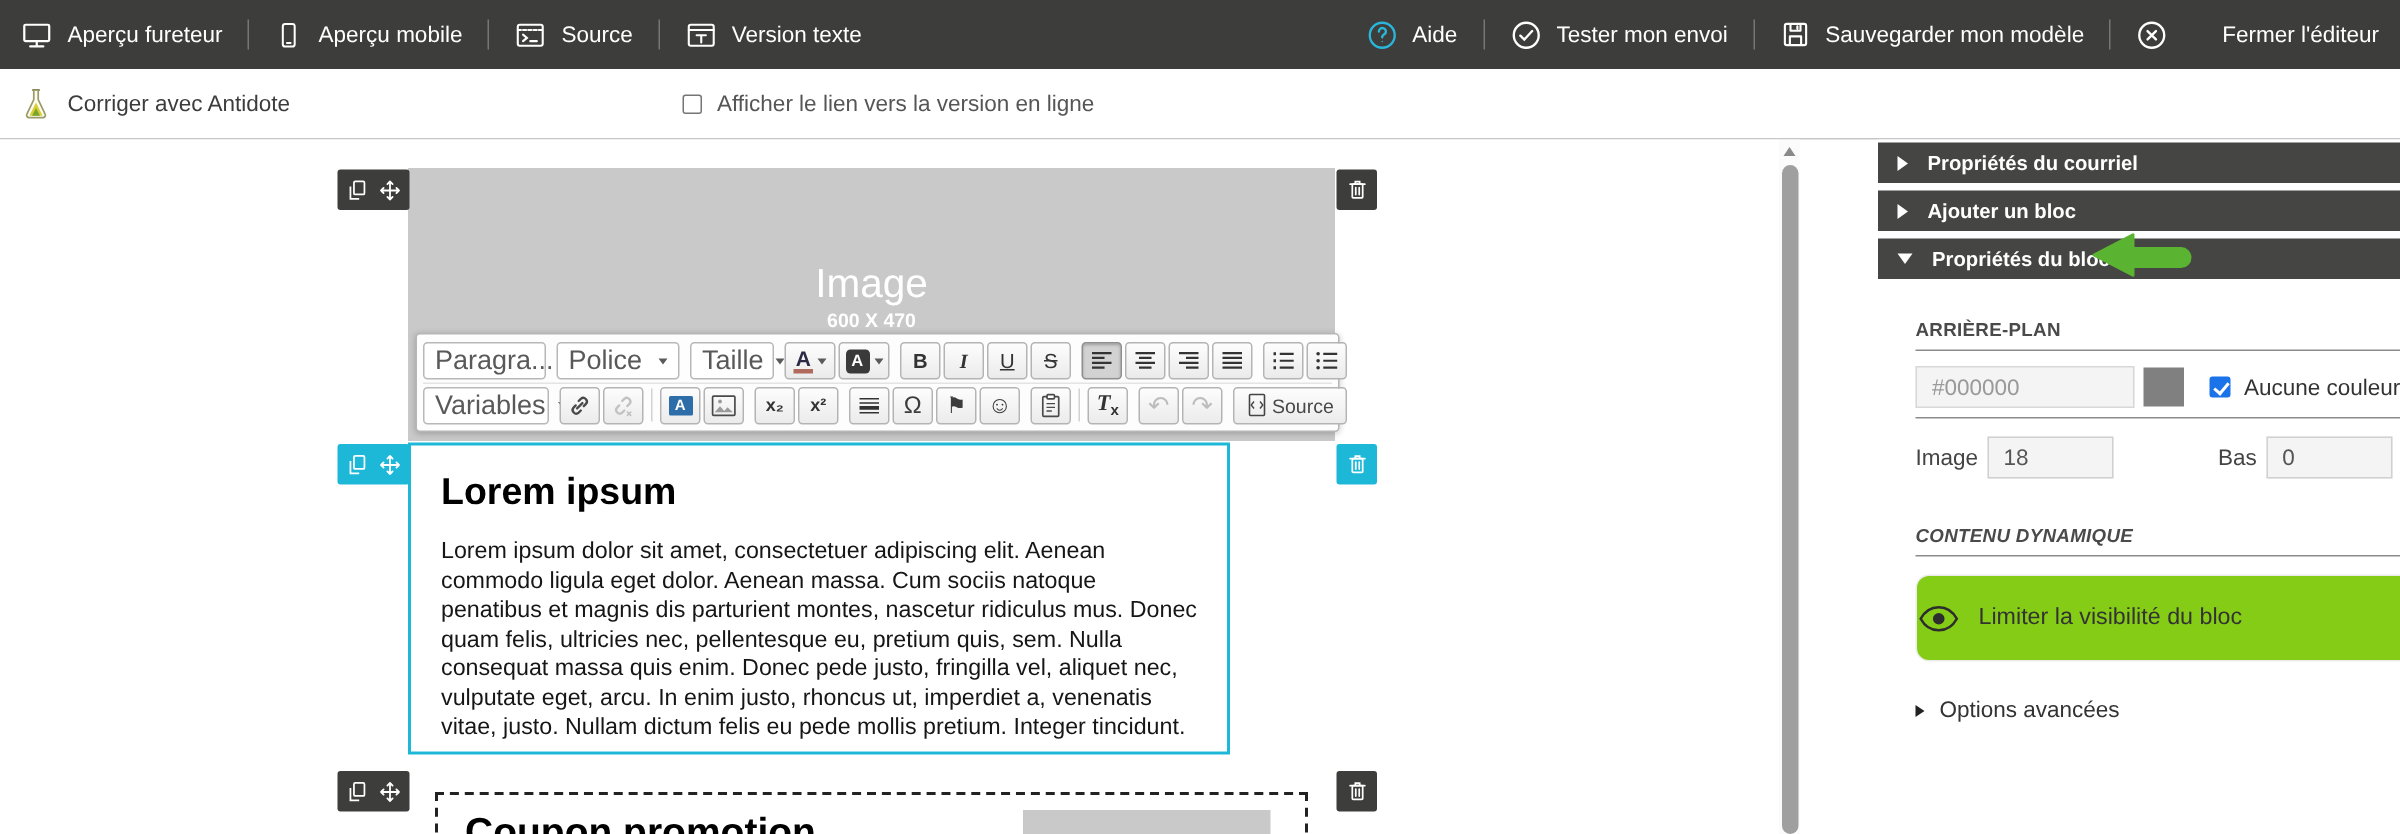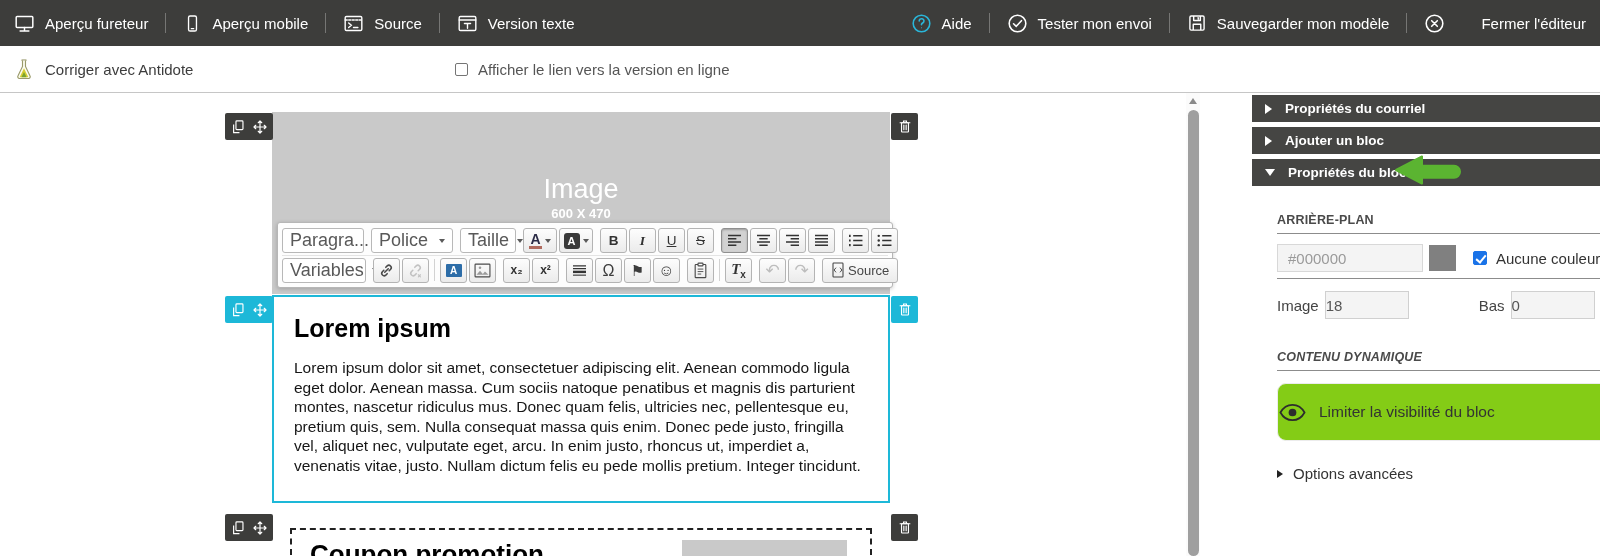--- a/index.html
+++ b/index.html
@@ -84,21 +84,21 @@
     font-weight: bold; display: flex; align-items: center; justify-content: center; border-radius: 1px; }
   .glyph { font-size: 15px; line-height: 15px; color: #3c3c3c; }
   .glyph.gray { color: #bdbdbd; }
   .tx { font-size: 13px; color: #333; }
   .tx .T { font-style: italic; font-family: "Liberation Serif", serif; font-weight: bold; font-size: 15px; }
   .tx .x { font-size: 10px; font-weight: bold; vertical-align: sub; }
   .vsep { width: 1px; height: 22px; background: #d2d2d2; margin: 0 3px; }
   .src-btn { padding: 0 8px; font-size: 13px; color: #474747; }
 
   
-  .text-block { position: absolute; left: 272px; top: 202px; width: 618px; height: 208px;
+  .text-block { position: absolute; left: 272px; top: 202px; width: 548px; height: 208px;
     background: #fff; border: 2px solid #1db8d8; z-index: 4; padding: 16px 20px 0 20px; cursor: text; }
   .text-block h2 { font-size: 25px; line-height: 30px; color: #000; margin-bottom: 15px; }
   .text-block p { font-size: 15.5px; line-height: 19.5px; color: #161616; }
 
   
   .coupon-block { position: absolute; left: 290px; top: 435px; width: 582px; height: 90px;
     border: 2px dashed #222; background: #fff; z-index: 1; padding: 9px 18px; cursor: pointer; }
   .coupon-block h2 { font-size: 26px; color: #000; }
   .coupon-img { position: absolute; left: 390px; top: 10px; width: 165px; height: 60px; background: #c9c9c9; }
 
@@ -131,21 +131,21 @@
   .bg-row { display: flex; align-items: center; margin-top: 10px; }
   .color-input { width: 146px; height: 28px; background: #f4f4f4; border: 1px solid #d8d8d8;
     padding-left: 10px; font-size: 15px; color: #666; font-family: "Liberation Sans", sans-serif; }
   .color-input::placeholder { color: #9a9a9a; }
   .swatch { width: 27px; height: 26px; background: #808080; margin-left: 6px; cursor: pointer; }
   .bg-row .cb { margin-left: 17px; }
   .bg-row .cb-label { margin-left: 9px; font-size: 15px; color: #333; }
 
   .sp-row { display: flex; align-items: center; margin-top: 12px; font-size: 15px; color: #444; }
   .sp-input { width: 84px; height: 28px; background: #f4f4f4; border: 1px solid #d0d0d0;
-    font-size: 15px; color: #555; margin-left: 6px;
+    padding-left: 10px; font-size: 15px; color: #555; margin-left: 6px;
     font-family: "Liberation Sans", sans-serif; }
   .sp-bas { margin-left: 70px; }
 
   .dyn-card { margin-top: 12px; height: 58px; border-radius: 9px; background: #84cc16;
     border: 1px solid #ececec; display: flex; align-items: center; padding: 0 1px; }
   .dyn-card .dyn-label { margin-left: 13px; font-size: 15.5px; color: #333; }
   .toggle { margin-left: auto; width: 34px; height: 18px; border-radius: 9px;
     background: #d9d9d9; position: relative; cursor: pointer; }
   .toggle .knob { position: absolute; left: 1px; top: 1px; width: 16px; height: 16px;
     border-radius: 50%; background: #fff; box-shadow: 0 1px 2px rgba(0,0,0,.3); }

